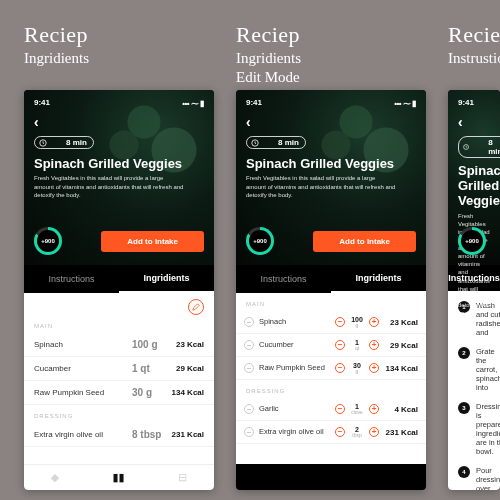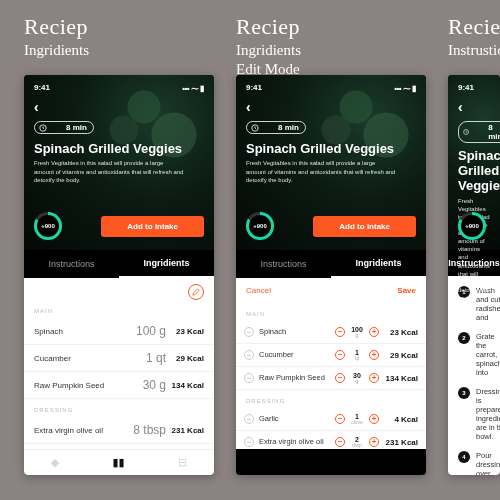--- a/index.html
+++ b/index.html
@@ -9,38 +9,39 @@
     font-family: -apple-system, Helvetica, Arial, sans-serif;
     color: #fff;
     position: relative;
   }
   .label-title {
     font-family: Georgia, 'Times New Roman', serif;
     font-weight: 300;
     font-size: 22px;
     letter-spacing: 0.5px;
     color: #fff;
+    margin-top: 8px;
   }
   .label-sub {
     font-family: Georgia, 'Times New Roman', serif;
     font-weight: 300;
     font-size: 15px;
     color: #fff;
     margin-top: 2px;
   }
   .artboard-label { position: absolute; }
   #label1 { top: 14px; left: 24px; }
   #label2 { top: 14px; left: 236px; }
   #label3 { top: 14px; left: 448px; }
 
   .phone {
     position: absolute;
     width: 190px;
     height: 400px;
-    top: 75px;
+    top: 90px;
     background: #000;
     border-radius: 4px;
     overflow: hidden;
     box-shadow: 0 2px 10px rgba(0,0,0,.3);
     color: #fff;
   }
   #phone1 { left: 24px; }
   #phone2 { left: 236px; }
   #phone3 { left: 448px; width: 52px; } 
 
@@ -93,21 +94,21 @@
   .content { background:#fff;color:#111;height:calc(100% - 175px - 28px - 26px);overflow:hidden;font-size:8px;}
   .content-head { display:flex;justify-content:flex-end;padding:6px 10px 0;}
   .edit-circle { width:16px;height:16px;border:1px solid #ff5722;border-radius:50%;display:flex;align-items:center;justify-content:center;color:#ff5722;}
   .edit-circle svg{width:8px;height:8px;}
   .content-head.edit { justify-content:space-between;align-items:center;padding:8px 10px;}
   .cancel{color:#ff5722;font-size:8px;font-weight:500;}
   .save{color:#ff5722;font-size:8px;font-weight:600;}
   .section-label { font-size:6px;letter-spacing:1px;color:#bbb;padding:8px 10px 4px;}
   .row { display:flex;align-items:center;justify-content:space-between;padding:6px 10px;border-bottom:1px solid #f1f1f1;}
   .row .name { flex:1;font-size:8px;color:#333;}
-  .row .amt { width:34px;font-size:12px;color:#888;text-align:right;}
+  .row .amt { width:34px;font-size:10px;color:#888;text-align:left;font-weight:bold;}
   .row .kcal { width:38px;text-align:right;font-size:8px;font-weight:700;color:#111;}
 
   
   .erow { display:flex;align-items:center;gap:5px;padding:5px 8px;border-bottom:1px solid #f1f1f1;}
   .erow .rm { width:10px;height:10px;border-radius:50%;border:1px solid #ccc;flex-shrink:0;position:relative;}
   .erow .rm::after{content:"";position:absolute;left:20%;right:20%;top:45%;height:1px;background:#ccc;}
   .erow .ename { flex:1;font-size:7.5px;color:#333;line-height:1.1;}
   .stepper { display:flex;align-items:center;gap:2px;}
   .stepper .pm { width:10px;height:10px;border-radius:50%;border:1px solid #ff5722;color:#ff5722;font-size:8px;line-height:8px;display:flex;align-items:center;justify-content:center;font-weight:700;}
   .stepper .val { min-width:20px;text-align:center;font-size:7px;font-weight:700;color:#111;line-height:1;}
@@ -231,24 +232,20 @@
           <span>+900</span>
         </div>
       <button class="add-btn">Add to Intake</button>
     </div>
   </div>
   <div class="tabs">
     <div class="tab">Instructions</div>
     <div class="tab active">Ingridients</div>
   </div>
   <div class="content">
-    <div class="content-head edit">
-      <span class="cancel">Cancel</span>
-      <span class="save">Save</span>
-    </div>
     <div class="section-label">MAIN</div>
 
     <div class="erow">
       <div class="rm"></div>
       <span class="ename">Spinach</span>
       <div class="stepper">
         <div class="pm">−</div>
         <div class="val"><span>100</span><span class="unit">g</span></div>
         <div class="pm">+</div>
       </div>

